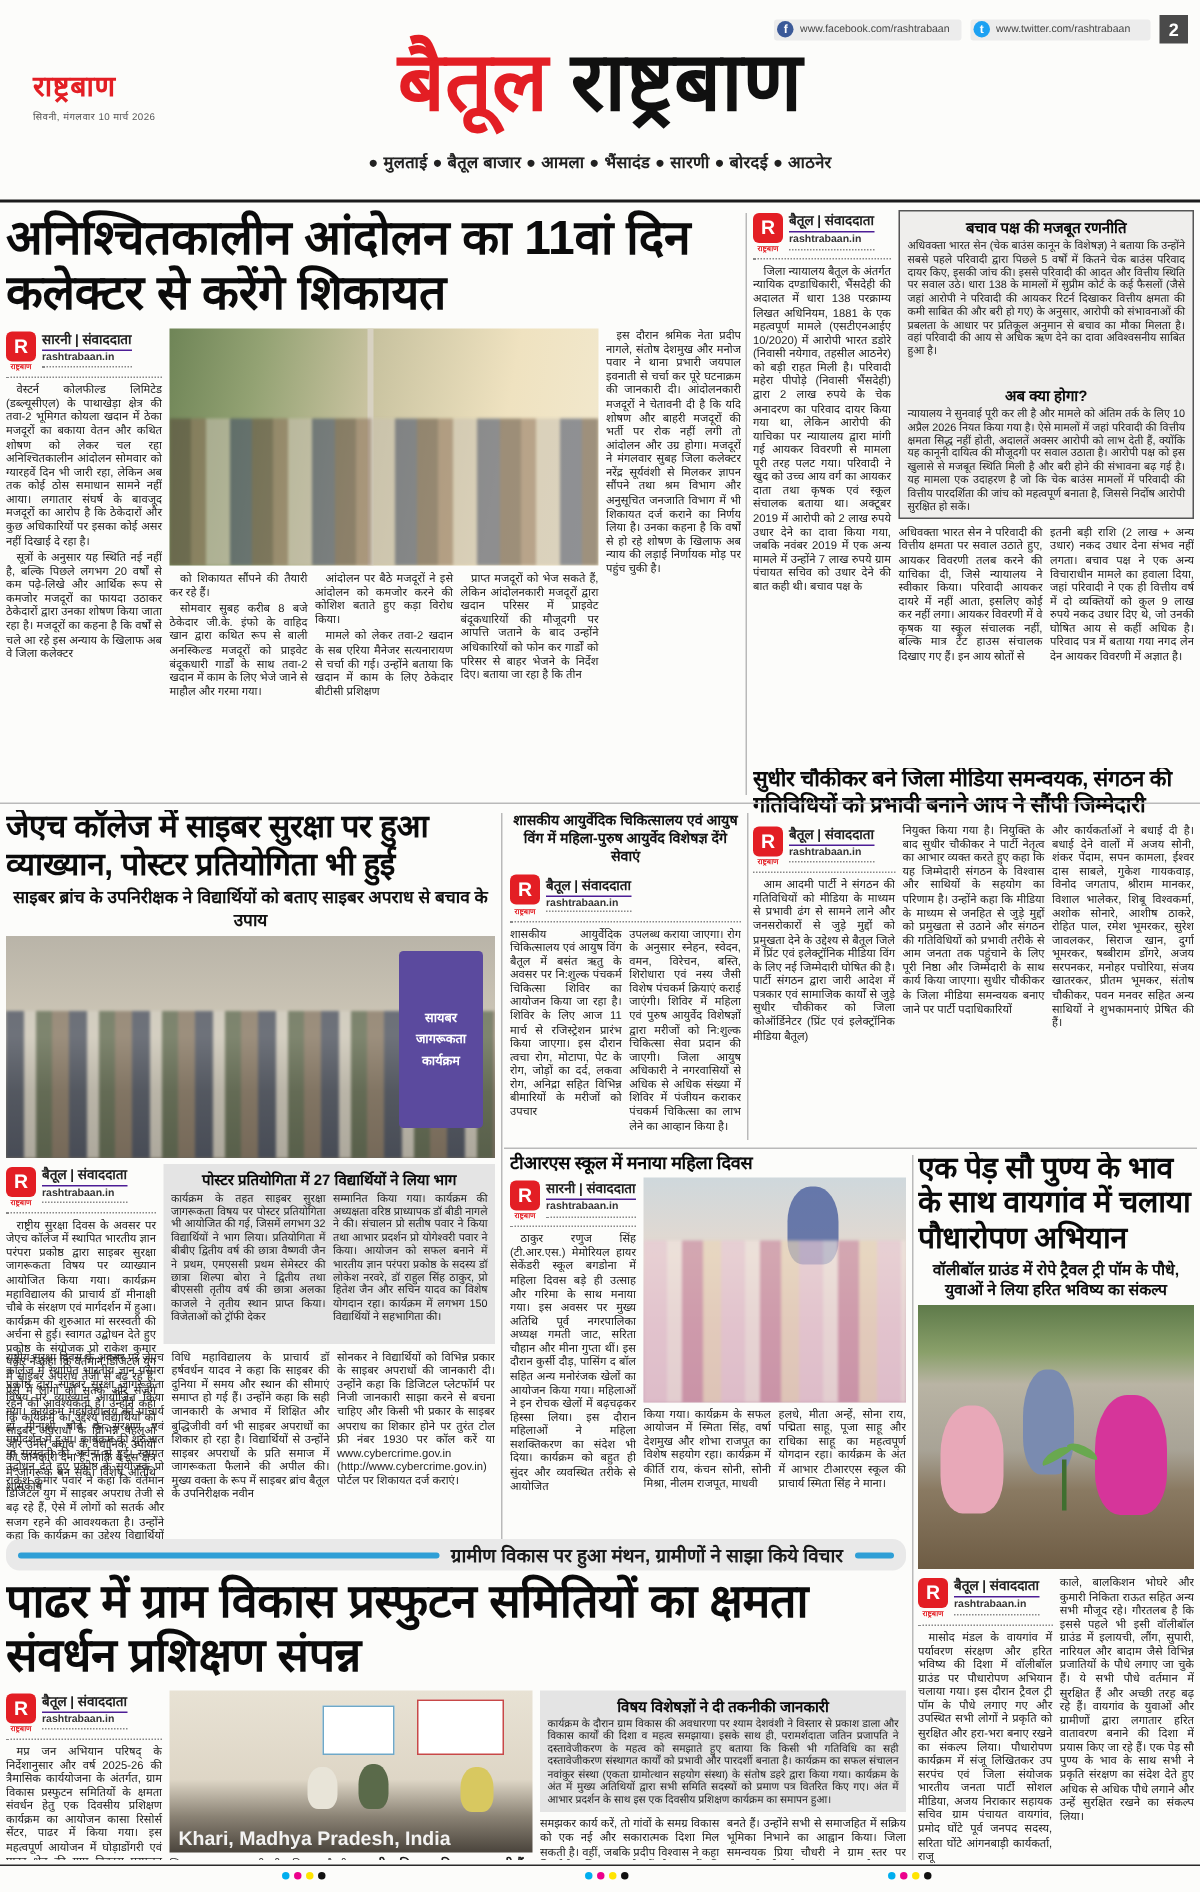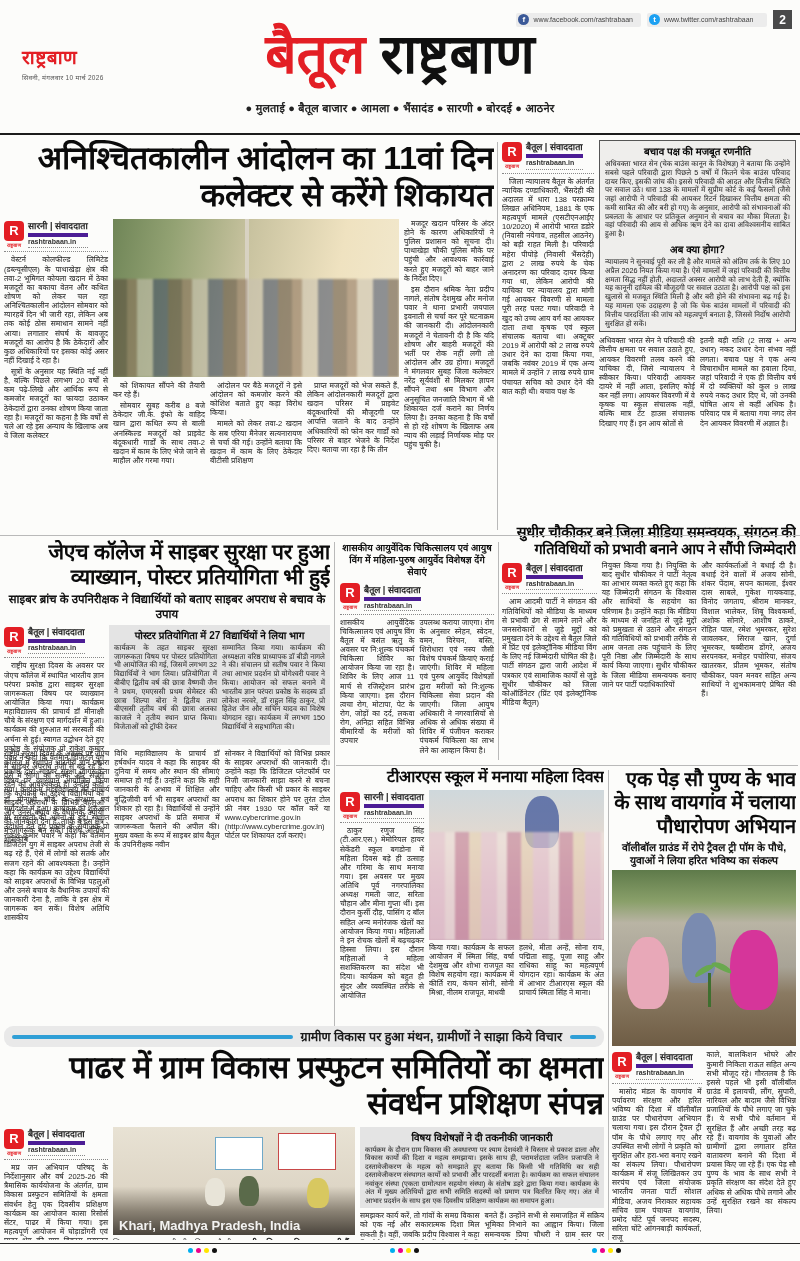--- a/index.html
+++ b/index.html
@@ -19,35 +19,35 @@
   .logo-small-title{color:#e31e24;font-weight:bold;font-size:19px;letter-spacing:.5px}
   .dateline{font-size:6.5px;color:#555;margin-top:3px;letter-spacing:.3px}
   .masthead{position:absolute;left:150px;top:26px;width:500px;text-align:center;
             font-weight:bold;font-size:55px;line-height:1.05;white-space:nowrap}
   .mast-red{color:#e31e24}.mast-black{color:#101010}
   .places{position:absolute;top:100px;left:0;width:800px;text-align:center;
           font-size:11px;font-weight:bold;color:#222;letter-spacing:.2px}
   .header-rule{position:absolute;top:133px;left:0;width:800px;height:2px;background:#1c1c1c}
   
   .article{position:absolute;overflow:hidden}
-  .hl{font-weight:bold;color:#0b0b0b;text-align:right;line-height:1.17;
+  .hl{font-weight:bold;color:#0b0b0b;text-align:left;line-height:1.17;
       letter-spacing:-0.2px}
   .sub{font-weight:bold;text-align:center;color:#111;line-height:1.25}
   .bt{font-size:7.5px;line-height:1.22;text-align:justify;color:#222}
   .bt p{margin-bottom:2px;text-indent:7px}
   .cols{display:flex;gap:5px}
   .vrule{position:absolute;width:1px;background:#b9b9b9}
   .hrule{position:absolute;height:1px;background:#b9b9b9}
   .byline{display:flex;gap:4px;align-items:flex-start;padding:2px 0 3px;
           border-bottom:1px dotted #888;margin-bottom:3px}
   .badge{display:flex;flex-direction:column;align-items:center;gap:1px}
   .badge-sq{width:20px;height:20px;background:#e31e24;border-radius:4px 4px 4px 4px;color:#fff;
             font-weight:bold;font-size:13px;display:flex;align-items:center;justify-content:center}
   .badge-word{font-size:5px;color:#e31e24;font-weight:bold}
-  .byl-loc{font-size:9px;font-weight:bold;border-bottom:4px solid #4c1d95;padding-bottom:1px;white-space:nowrap}
+  .byl-loc{font-size:9px;font-weight:bold;border-bottom:1px solid #4c1d95;padding-bottom:1px;white-space:nowrap}
   .byl-site{font-size:7px;font-weight:bold;color:#333;border-bottom:1px dotted #888;padding:1px 0}
   .gbox{background:#e4e4e4;padding:3px 5px}
   .obox{border:1px solid #555;background:#efeeec;padding:3px 5px}
   .btitle{font-size:10px;font-weight:bold;text-align:center;margin-bottom:2px;color:#0b0b0b}
   .photo{position:relative;overflow:hidden;width:100%}
   
   .ph-a{background:linear-gradient(100deg,#6f8557 0%,#93a273 20%,#c9c3a0 45%,#efe2c0 75%,#f2e9cf 100%)}
   .ph-a .crowd{position:absolute;bottom:0;left:0;right:0;height:62%;
       background:repeating-linear-gradient(90deg,#5a4a3c 0 14px,#8a6f5a 14px 24px,#c9c2b2 24px 40px,#3e4a66 40px 55px);
       opacity:.55;filter:blur(1px)}
@@ -140,21 +140,20 @@
         <div class="bt" style="flex:1">
           <p>आंदोलन पर बैठे मजदूरों ने इसे आंदोलन को कमजोर करने की कोशिश बताते हुए कड़ा विरोध किया।</p>
           <p>मामले को लेकर तवा-2 खदान के सब एरिया मैनेजर सत्यनारायण से चर्चा की गई। उन्होंने बताया कि खदान में काम के लिए ठेकेदार बीटीसी प्रशिक्षण</p>
         </div>
         <div class="bt" style="flex:1">
           <p>प्राप्त मजदूरों को भेज सकते हैं, लेकिन आंदोलनकारी मजदूरों द्वारा खदान परिसर में प्राइवेट बंदूकधारियों की मौजूदगी पर आपत्ति जताने के बाद उन्होंने अधिकारियों को फोन कर गार्डों को परिसर से बाहर भेजने के निर्देश दिए। बताया जा रहा है कि तीन</p>
         </div>
       </div>
     </div>
     <div style="flex:1" class="bt">
-      <p>मजदूर खदान परिसर के अंदर होने के कारण अधिकारियों ने पुलिस प्रशासन को सूचना दी। पाथाखेड़ा चौकी पुलिस मौके पर पहुंची और आवश्यक कार्रवाई करते हुए मजदूरों को बाहर जाने के निर्देश दिए।</p>
       <p>इस दौरान श्रमिक नेता प्रदीप नागले, संतोष देशमुख और मनोज पवार ने थाना प्रभारी जयपाल इवनाती से चर्चा कर पूरे घटनाक्रम की जानकारी दी। आंदोलनकारी मजदूरों ने चेतावनी दी है कि यदि शोषण और बाहरी मजदूरों की भर्ती पर रोक नहीं लगी तो आंदोलन और उग्र होगा। मजदूरों ने मंगलवार सुबह जिला कलेक्टर नरेंद्र सूर्यवंशी से मिलकर ज्ञापन सौंपने तथा श्रम विभाग और अनुसूचित जनजाति विभाग में भी शिकायत दर्ज कराने का निर्णय लिया है। उनका कहना है कि वर्षों से हो रहे शोषण के खिलाफ अब न्याय की लड़ाई निर्णायक मोड़ पर पहुंच चुकी है।</p>
     </div>
   </div>
 </div>
 
 <div class="article" style="left:502px;top:140px;width:294px;height:392px">
   <div class="cols" style="height:338px">
     <div style="flex:0 0 92px" class="bt">
       <div class="byline">
         <div class="badge">
@@ -165,34 +164,42 @@
           <div class="byl-loc">बैतूल | संवाददाता</div>
           <div class="byl-site">rashtrabaan.in</div>
         </div>
       </div>
       <p>जिला न्यायालय बैतूल के अंतर्गत न्यायिक दण्डाधिकारी, भैंसदेही की अदालत में धारा 138 परक्राम्य लिखत अधिनियम, 1881 के एक महत्वपूर्ण मामले (एसटीएनआईए 10/2020) में आरोपी भारत डडोरे (निवासी नयेगाव, तहसील आठनेर) को बड़ी राहत मिली है। परिवादी महेरा पीपोड़े (निवासी भैंसदेही) द्वारा 2 लाख रुपये के चेक अनादरण का परिवाद दायर किया गया था, लेकिन आरोपी की याचिका पर न्यायालय द्वारा मांगी गई आयकर विवरणी से मामला पूरी तरह पलट गया। परिवादी ने खुद को उच्च आय वर्ग का आयकर दाता तथा कृषक एवं स्कूल संचालक बताया था। अक्टूबर 2019 में आरोपी को 2 लाख रुपये उधार देने का दावा किया गया, जबकि नवंबर 2019 में एक अन्य मामले में उन्होंने 7 लाख रुपये ग्राम पंचायत सचिव को उधार देने की बात कही थी। बचाव पक्ष के</p>
     </div>
     <div style="flex:1;display:flex;flex-direction:column;gap:4px">
       <div class="obox">
         <div class="btitle">बचाव पक्ष की मजबूत रणनीति</div>
         <div class="bt" style="font-size:7.2px">अधिवक्ता भारत सेन (चेक बाउंस कानून के विशेषज्ञ) ने बताया कि उन्होंने सबसे पहले परिवादी द्वारा पिछले 5 वर्षों में कितने चेक बाउंस परिवाद दायर किए, इसकी जांच की। इससे परिवादी की आदत और वित्तीय स्थिति पर सवाल उठे। धारा 138 के मामलों में सुप्रीम कोर्ट के कई फैसलों (जैसे जहां आरोपी ने परिवादी की आयकर रिटर्न दिखाकर वित्तीय क्षमता की कमी साबित की और बरी हो गए) के अनुसार, आरोपी को संभावनाओं की प्रबलता के आधार पर प्रतिकूल अनुमान से बचाव का मौका मिलता है। वहां परिवादी की आय से अधिक ऋण देने का दावा अविश्वसनीय साबित हुआ है।</div>
-        <div class="btitle" style="margin-top:3px">अब क्या होगा?</div>
+        <div class="btitle" style="margin-top:17px">अब क्या होगा?</div>
         <div class="bt" style="font-size:7.2px">न्यायालय ने सुनवाई पूरी कर ली है और मामले को अंतिम तर्क के लिए 10 अप्रैल 2026 नियत किया गया है। ऐसे मामलों में जहां परिवादी की वित्तीय क्षमता सिद्ध नहीं होती, अदालतें अक्सर आरोपी को लाभ देती हैं, क्योंकि यह कानूनी दायित्व की मौजूदगी पर सवाल उठाता है। आरोपी पक्ष को इस खुलासे से मजबूत स्थिति मिली है और बरी होने की संभावना बढ़ गई है। यह मामला एक उदाहरण है जो कि चेक बाउंस मामलों में परिवादी की वित्तीय पारदर्शिता की जांच को महत्वपूर्ण बनाता है, जिससे निर्दोष आरोपी सुरक्षित हो सकें।</div>
       </div>
       <div class="cols" style="flex:1">
         <div class="bt" style="flex:1">अधिवक्ता भारत सेन ने परिवादी की वित्तीय क्षमता पर सवाल उठाते हुए, आयकर विवरणी तलब करने की याचिका दी, जिसे न्यायालय ने स्वीकार किया। परिवादी आयकर दायरे में नहीं आता, इसलिए कोई कर नहीं लगा। आयकर विवरणी में वे कृषक या स्कूल संचालक नहीं, बल्कि मात्र टेंट हाउस संचालक दिखाए गए हैं। इन आय स्रोतों से</div>
         <div class="bt" style="flex:1">इतनी बड़ी राशि (2 लाख + अन्य उधार) नकद उधार देना संभव नहीं लगता। बचाव पक्ष ने एक अन्य विचाराधीन मामले का हवाला दिया, जहां परिवादी ने एक ही वित्तीय वर्ष में दो व्यक्तियों को कुल 9 लाख रुपये नकद उधार दिए थे, जो उनकी घोषित आय से कहीं अधिक है। परिवाद पत्र में बताया गया नगद लेन देन आयकर विवरणी में अज्ञात है।</div>
       </div>
     </div>
   </div>
 </div>
 
 <div class="article" style="left:4px;top:540px;width:326px;height:490px">
   <div class="hl" style="font-size:21px">जेएच कॉलेज में साइबर सुरक्षा पर हुआ व्याख्यान, पोस्टर प्रतियोगिता भी हुई</div>
   <div class="sub" style="font-size:11.5px;margin:3px 0">साइबर ब्रांच के उपनिरीक्षक ने विद्यार्थियों को बताए साइबर अपराध से बचाव के उपाय</div>
+  <div class="photo ph-c" style="height:148px">
+    <span class="crowd"></span>
+    <div class="banner-c">
+      <span>सायबर</span>
+      <span>जागरूकता</span>
+      <span>कार्यक्रम</span>
+    </div>
+  </div>
   <div class="cols" style="margin-top:4px;height:120px">
     <div style="flex:0 0 100px" class="bt">
       <div class="byline">
         <div class="badge">
           <div class="badge-sq">R</div>
           <div class="badge-word">राष्ट्रबाण</div>
         </div>
         <div>
           <div class="byl-loc">बैतूल | संवाददाता</div>
           <div class="byl-site">rashtrabaan.in</div>
@@ -226,21 +233,21 @@
       <div class="byl-loc">बैतूल | संवाददाता</div>
       <div class="byl-site">rashtrabaan.in</div>
     </div>
   </div>
   <div class="cols" style="height:150px">
     <div class="bt" style="flex:1">शासकीय आयुर्वेदिक चिकित्सालय एवं आयुष विंग बैतूल में बसंत ऋतु के अवसर पर नि:शुल्क पंचकर्म चिकित्सा शिविर का आयोजन किया जा रहा है। शिविर के लिए आज 11 मार्च से रजिस्ट्रेशन प्रारंभ किया जाएगा। इस दौरान त्वचा रोग, मोटापा, पेट के रोग, जोड़ों का दर्द, लकवा रोग, अनिद्रा सहित विभिन्न बीमारियों के मरीजों को उपचार</div>
     <div class="bt" style="flex:1">उपलब्ध कराया जाएगा। रोग के अनुसार स्नेहन, स्वेदन, वमन, विरेचन, बस्ति, शिरोधारा एवं नस्य जैसी विशेष पंचकर्म क्रियाएं कराई जाएंगी। शिविर में महिला एवं पुरुष आयुर्वेद विशेषज्ञों द्वारा मरीजों को नि:शुल्क चिकित्सा सेवा प्रदान की जाएगी। जिला आयुष अधिकारी ने नगरवासियों से अधिक से अधिक संख्या में शिविर में पंजीयन कराकर पंचकर्म चिकित्सा का लाभ लेने का आव्हान किया है।</div>
   </div>
 </div>
 
-<div class="article" style="left:502px;top:524px;width:294px;height:222px">
+<div class="article" style="left:502px;top:512px;width:294px;height:222px">
   <div class="hl" style="font-size:14.5px;margin-bottom:3px">सुधीर चौकीकर बने जिला मीडिया समन्वयक, संगठन की गतिविधियों को प्रभावी बनाने आप ने सौंपी जिम्मेदारी</div>
   <div class="cols" style="height:182px">
     <div style="flex:1" class="bt">
       <div class="byline">
         <div class="badge">
           <div class="badge-sq">R</div>
           <div class="badge-word">राष्ट्रबाण</div>
         </div>
         <div>
           <div class="byl-loc">बैतूल | संवाददाता</div>
@@ -248,21 +255,21 @@
         </div>
       </div>
       <p>आम आदमी पार्टी ने संगठन की गतिविधियों को मीडिया के माध्यम से प्रभावी ढंग से सामने लाने और जनसरोकारों से जुड़े मुद्दों को प्रमुखता देने के उद्देश्य से बैतूल जिले में प्रिंट एवं इलेक्ट्रॉनिक मीडिया विंग के लिए नई जिम्मेदारी घोषित की है। पार्टी संगठन द्वारा जारी आदेश में पत्रकार एवं सामाजिक कार्यों से जुड़े सुधीर चौकीकर को जिला कोऑर्डिनेटर (प्रिंट एवं इलेक्ट्रॉनिक मीडिया बैतूल)</p>
     </div>
     <div class="bt" style="flex:1">नियुक्त किया गया है। नियुक्ति के बाद सुधीर चौकीकर ने पार्टी नेतृत्व का आभार व्यक्त करते हुए कहा कि यह जिम्मेदारी संगठन के विश्वास और साथियों के सहयोग का परिणाम है। उन्होंने कहा कि मीडिया के माध्यम से जनहित से जुड़े मुद्दों को प्रमुखता से उठाने और संगठन की गतिविधियों को प्रभावी तरीके से आम जनता तक पहुंचाने के लिए पूरी निष्ठा और जिम्मेदारी के साथ कार्य किया जाएगा। सुधीर चौकीकर के जिला मीडिया समन्वयक बनाए जाने पर पार्टी पदाधिकारियों</div>
     <div class="bt" style="flex:1">और कार्यकर्ताओं ने बधाई दी है। बधाई देने वालों में अजय सोनी, शंकर पेंदाम, सपन कामला, ईश्वर दास साबले, गुकेश गायकवाड़, विनोद जगताप, श्रीराम मानकर, विशाल भालेकर, शिबू विश्वकर्मा, अशोक सोनारे, आशीष ठाकरे, रोहित पाल, रमेश भूमरकर, सुरेश जावलकर, सिराज खान, दुर्गा भूमरकर, षब्बीराम डोंगरे, अजय सरपनकर, मनोहर पचोरिया, संजय खातरकर, प्रीतम भूमकर, संतोष चौकीकर, पवन मनवर सहित अन्य साथियों ने शुभकामनाएं प्रेषित की हैं।</div>
   </div>
 </div>
 
 <div class="article" style="left:340px;top:768px;width:264px;height:260px">
-  <div class="hl" style="font-size:16px;margin-bottom:3px">टीआरएस स्कूल में मनाया महिला दिवस</div>
+  <div class="hl" style="font-size:12px;margin-bottom:3px">टीआरएस स्कूल में मनाया महिला दिवस</div>
   <div class="cols" style="height:228px">
     <div style="flex:0 0 84px" class="bt">
       <div class="byline">
         <div class="badge">
           <div class="badge-sq">R</div>
           <div class="badge-word">राष्ट्रबाण</div>
         </div>
         <div>
           <div class="byl-loc">सारनी | संवाददाता</div>
           <div class="byl-site">rashtrabaan.in</div>

